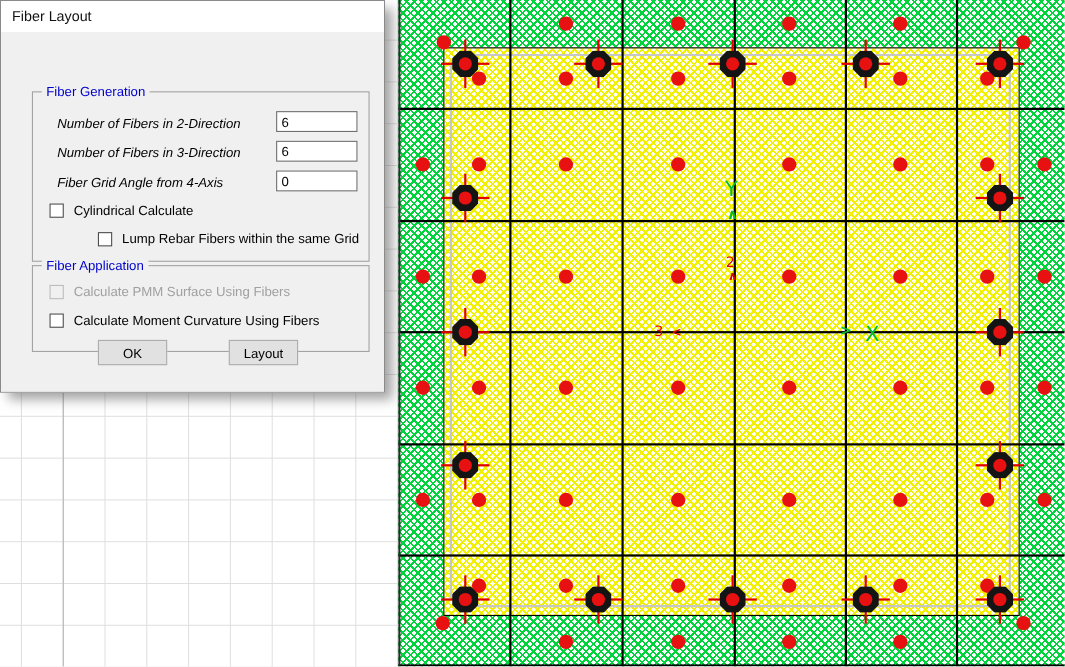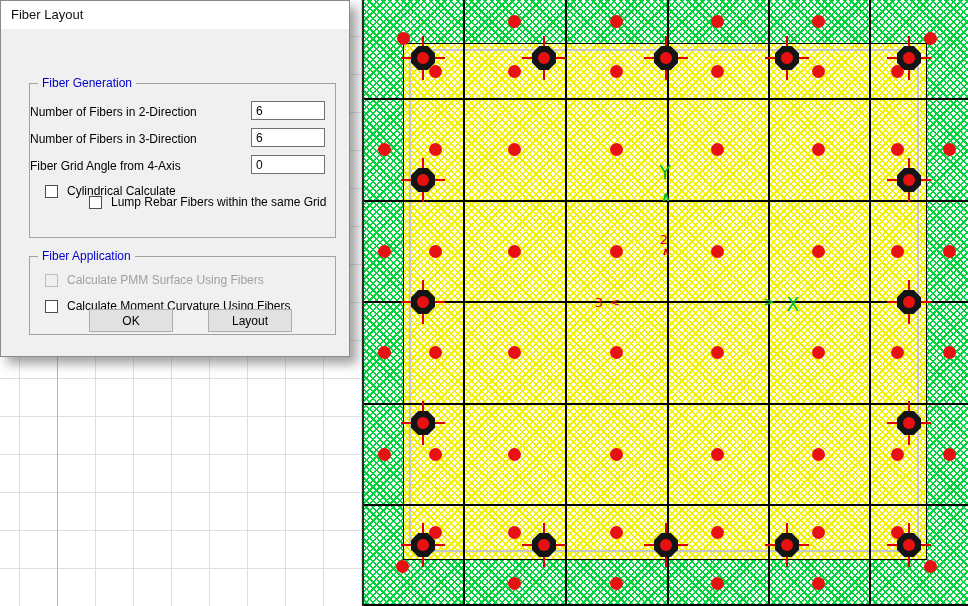--- a/index.html
+++ b/index.html
@@ -58,35 +58,35 @@
   .dialog {
     position:absolute; left:0; top:0; width:350px; height:357px;
     background:#fff; border:1px solid #8a8a8a;
     box-shadow:7px 7px 10px rgba(90,90,90,0.55);
     z-index:10; font-size:12px; color:#000;
   }
   .dialog-title { height:28px; line-height:28px; padding-left:10px; font-size:13px; background:#fff; color:#111; }
   .dialog-body { position:absolute; left:0; right:0; top:28px; bottom:0; background:#f0f0f0; }
   .group { position:absolute; border:1px solid #a3a3a3;margin-top:32px; }
   .group-1 { left:28px; top:22px; width:307px; height:155px; }
-  .group-2 { left:28px; top:195px; width:307px; height:79px; }
+  .group-2 { left:28px; top:180px; width:307px; height:79px; }
   .legend { position:absolute; top:-8px; left:8px; background:#f0f0f0; padding:0 4px; color:#0000cc; }
-  .fld-label { position:absolute; left:0; white-space:nowrap; }
+  .fld-label { position:absolute; left:22px; white-space:nowrap;font-style:italic; }
   .fld-input {
     position:absolute; left:221px; width:74px; height:19px;
     border:1px solid #707070; background:#fff; font-size:12px; padding:0 4px;
     font-family:"Liberation Sans", sans-serif;
   }
   .cb-row { position:absolute; left:15px; display:flex; align-items:center; }
   .cb-box { width:13px; height:13px; border:1px solid #4d4d4d; background:#fff; display:inline-block; flex:none; }
   .cb-label { margin-left:9px; white-space:nowrap; }
   .cb-disabled .cb-box { border-color:#bdbdbd; background:#f0f0f0; }
   .cb-disabled .cb-label { color:#a0a0a0; }
   .btn {
-    position:absolute; top:280px; width:84px; height:23px;
+    position:absolute; top:280px; width:63px; height:23px;
     background:#e1e1e1; border:1px solid #adadad; font-size:12px;
     font-family:"Liberation Sans", sans-serif; color:#000; text-align:center;
   }
   .btn-ok { left:88px; } .btn-cancel { left:207px; }
 </style>
 </head>
 <body>
 
 <div class="dark-guide"></div>
 
@@ -290,21 +290,21 @@
       <span class="fld-label" style="top:48px;">Number of Fibers in 3-Direction</span>
       <input class="fld-input" style="top: 44px;" type="text" value="6">
 
       <span class="fld-label" style="top:75px;">Fiber Grid Angle from 4-Axis</span>
       <input class="fld-input" style="top: 71px;" type="text" value="0">
 
       <div class="cb-row" style="top:100px;">
         <span class="cb-box"></span>
         <span class="cb-label">Cylindrical Calculate</span>
       </div>
-      <div class="cb-row" style="top:111px;padding-left:44px;">
+      <div class="cb-row" style="top:126px;padding-left:44px;">
         <span class="cb-box"></span>
         <span class="cb-label">Lump Rebar Fibers within the same Grid</span>
       </div>
     </div>
 
     <div class="group group-2">
       <span class="legend">Fiber Application</span>
 
       <div class="cb-row" style="top:42px;">
         <span class="cb-box"></span>

